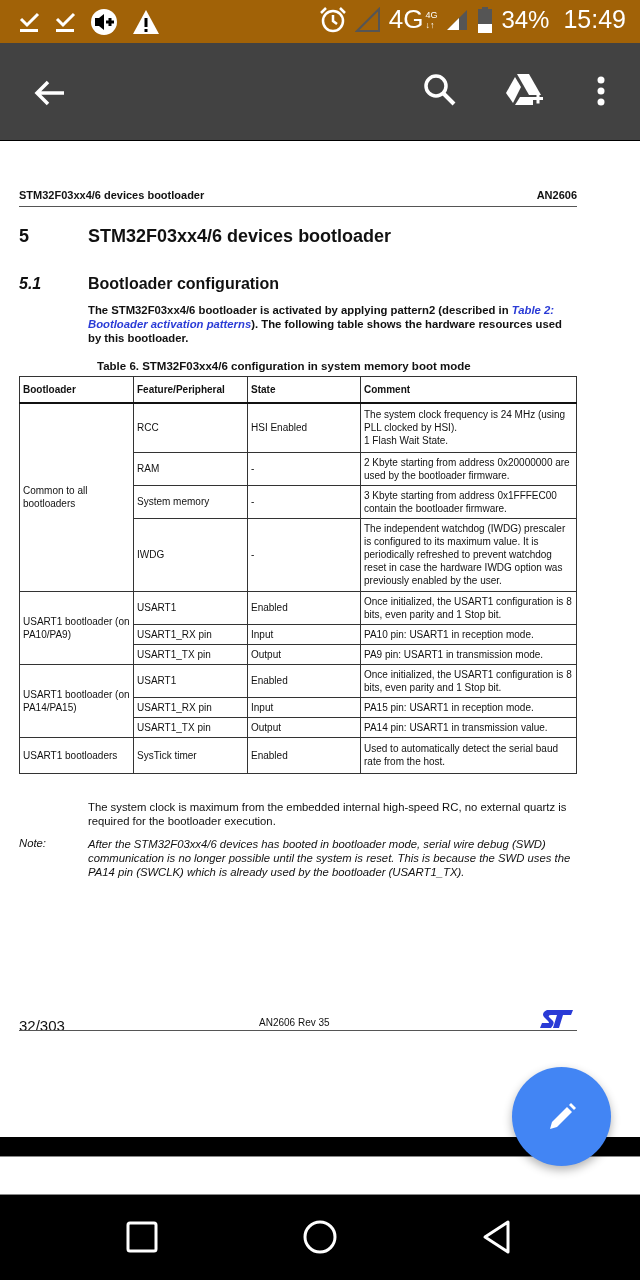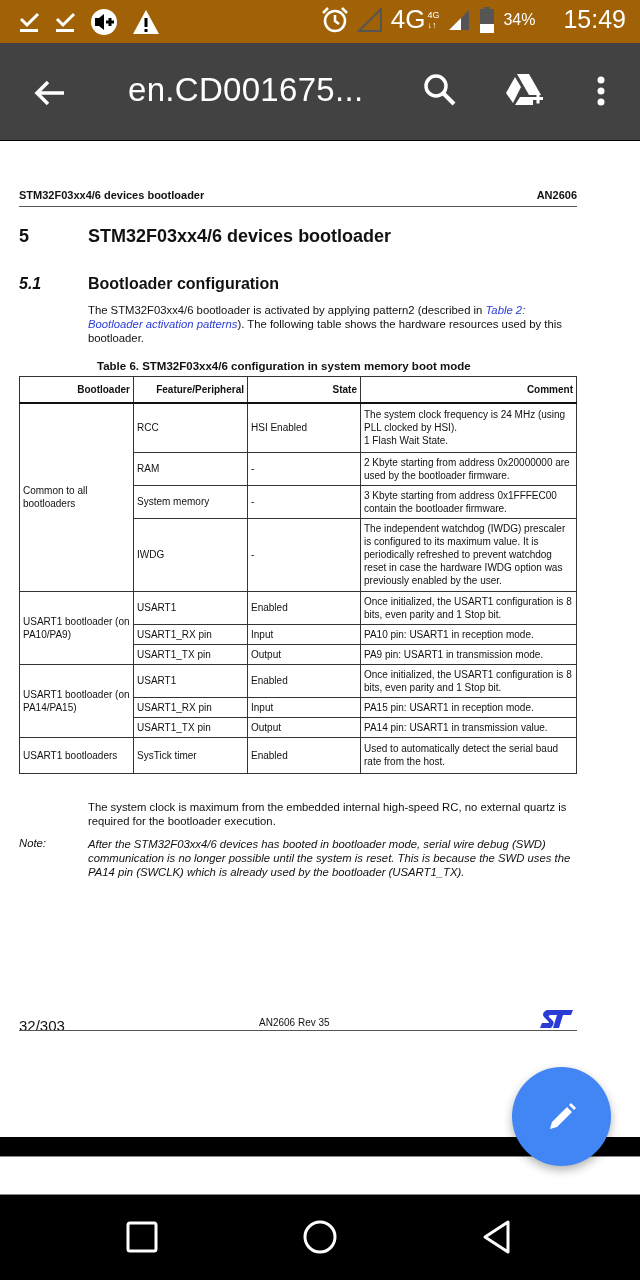--- a/index.html
+++ b/index.html
@@ -17,26 +17,26 @@
   .tb-more { position:absolute; left:586px; top:28px; width:30px; height:40px; z-index:2; }
   .page { position:absolute; left:0; top:141px; width:640px; height:996px; background:#fff;padding-left:48px; }
   .doc { position:absolute; left:19px; top:0; width:558px; color:#111; }
   .hdr-l { position:absolute; left:0; top:48px; font-size:11px; font-weight:bold; }
   .hdr-r { position:absolute; right:0; top:48px; font-size:11px; font-weight:bold; }
   .hdr-line { position:absolute; left:0; top:65px; width:558px; height:1px; background:#555; }
   .h1-num { position:absolute; left:0; top:85px; font-size:18px; font-weight:bold; }
   .h1-txt { position:absolute; left:69px; top:85px; font-size:18px; font-weight:bold; }
   .h2-num { position:absolute; left:0; top:134px; font-size:16px; font-weight:bold;font-style:italic; }
   .h2-txt { position:absolute; left:69px; top:134px; font-size:16px; font-weight:bold; }
-  .para { position:absolute; left:69px; top:162px; width:490px; font-size:11.3px; line-height:14px; }
+  .para { position:absolute; left:69px; top:162px; width:490px; font-size:11.3px; line-height:14px;font-weight:bold; }
   .link { color:#2a3bd6; font-style:italic; }
   .tbl-cap { position:absolute; left:78px; top:219px; font-size:11.5px; font-weight:bold; }
   table.cfg { position:absolute; left:0; top:235px; width:558px; border-collapse:collapse; font-size:10px; }
   table.cfg th, table.cfg td { border:1px solid #333; padding:2px 3px; vertical-align:middle; text-align:left; line-height:13px; }
-  table.cfg th { text-align:right; font-weight:bold; height:21px; border-bottom:2px solid #111; }
+  table.cfg th { text-align:left; font-weight:bold; height:21px; border-bottom:2px solid #111; }
   .c1 { width:107px; } .c2 { width:107px; } .c3 { width:106px; }
   .after { position:absolute; left:69px; top:659px; width:490px; font-size:11.3px; line-height:14px; }
   .note-l { position:absolute; left:0; top:696px; font-size:11.3px; font-style:italic; }
   .note-t { position:absolute; left:69px; top:696px; width:495px; font-size:11.3px; line-height:14px; font-style:italic; }
   .foot-l { position:absolute; left:0; top:876px; font-size:15px; }
   .foot-c { position:absolute; left:240px; top:876px; font-size:10px; }
   .foot-logo { position:absolute; right:2px; top:868px; width:36px; height:20px; }
   .foot-line { position:absolute; left:0; top:889px; width:558px; height:1px; background:#555; }
   .bottom-stripe { position:absolute; left:0; top:1137px; width:640px; height:19px; background:#000; border-bottom:1px solid #888; }
   .bottom-white { position:absolute; left:0; top:1157px; width:640px; height:37px; background:#fff; border-bottom:1px solid #888; }
@@ -101,33 +101,32 @@
           <path d="M14 10 V22 H2 Z" fill="#fff"></path>
         </svg>
     </span>
     <span class="sb-icon">
       <svg width="16" height="28" viewBox="0 0 16 28">
           <rect x="5" y="1" width="6" height="3" fill="#555"></rect>
           <rect x="1" y="3" width="14" height="24" fill="#555"></rect>
           <rect x="1" y="18" width="14" height="9" fill="#fff"></rect>
         </svg>
     </span>
-    <span style="font-size:16px;">34%</span>
-    <span style="font-size:25px;margin-left:20px;">15:49</span>
+    <span style="font-size:24px;">34%</span>
+    <span style="font-size:25px;margin-left:6px;">15:49</span>
   </div>
 </div>
 
 <div class="toolbar">
   <div class="toolbar-stripe"></div>
   <div class="tb-back">
     <svg width="40" height="40" viewBox="0 0 40 40">
         <path d="M34 20 H8 M18 9 L7 20 L18 31" stroke="#fff" stroke-width="3.5" fill="none"></path>
       </svg>
   </div>
-  <div class="tb-title">en.CD001675...</div>
   <div class="tb-search">
     <svg width="40" height="40" viewBox="0 0 40 40">
         <circle cx="16" cy="15" r="10" stroke="#fff" stroke-width="3.5" fill="none"></circle>
         <path d="M23 22 L34 33" stroke="#fff" stroke-width="4"></path>
       </svg>
   </div>
   <div class="tb-drive">
     <svg width="44" height="40" viewBox="0 0 44 40">
         <path d="M14 3 H26 L38 24 H26 Z" fill="#fff"></path>
         <path d="M12 6 L18 16 L10 32 L3 22 Z" fill="#fff"></path>

